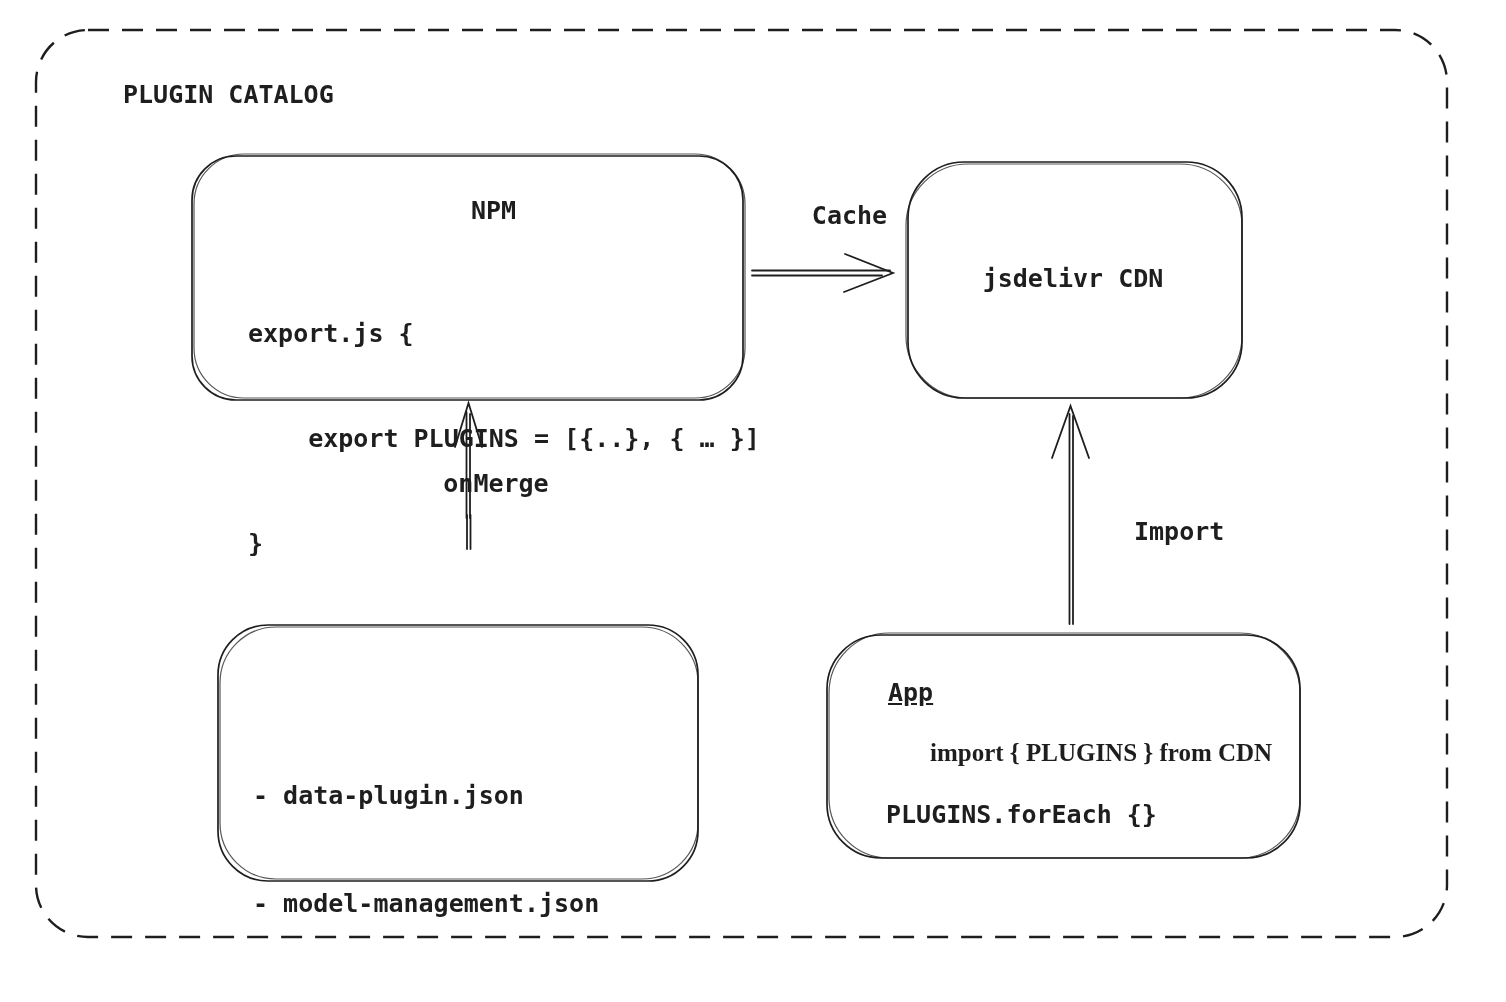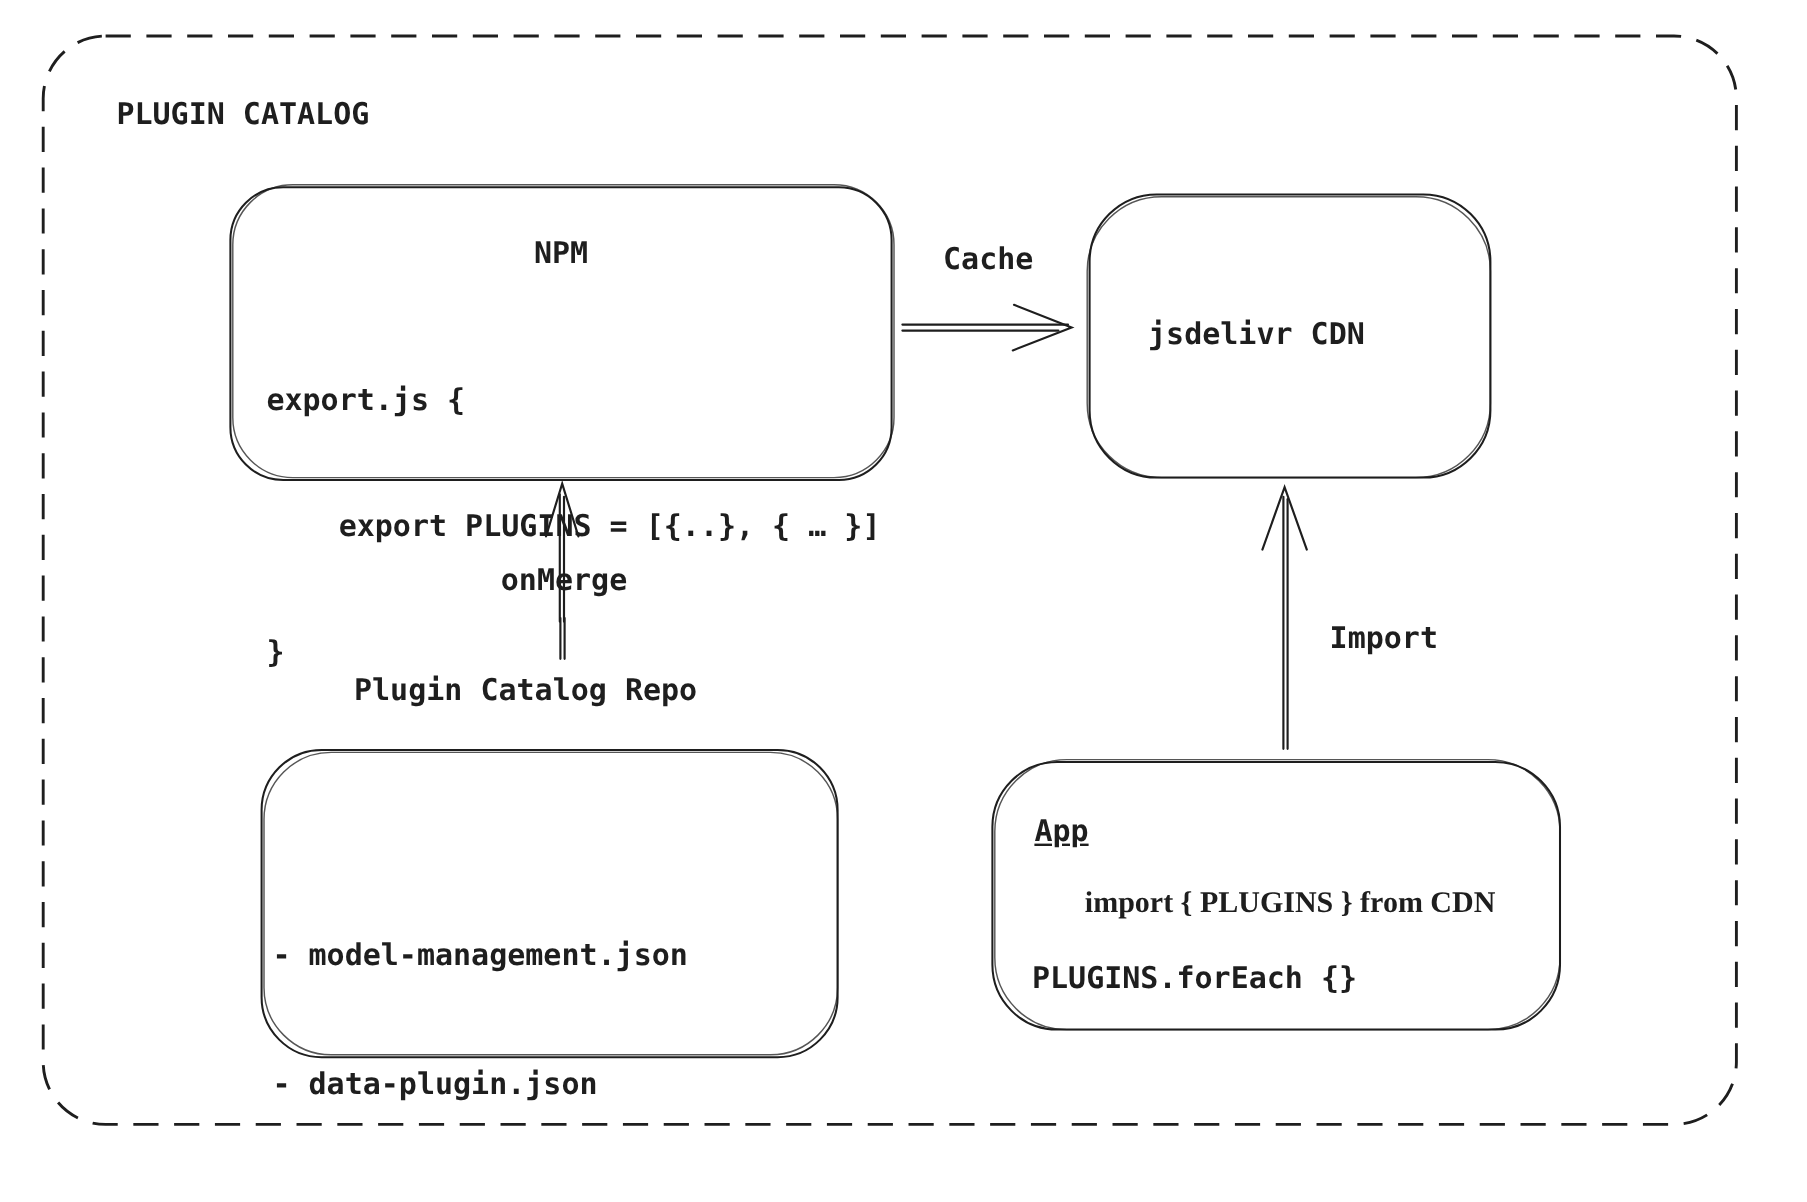--- a/index.html
+++ b/index.html
@@ -12,20 +12,21 @@
   }
   .strokes{position:absolute;left:0;top:0;width:1506px;height:1002px;}
   .t{
     position:absolute;
     font-family:"DejaVu Sans Mono", "Liberation Mono", monospace;
     font-weight:700;
     font-size:25px;
     line-height:30px;
     color:#1e1e1e;
     white-space:pre;
+    margin-left:26px;
   }
   .center{text-align:center;}
   .code{line-height:35px;}
   .files{line-height:36px;}
 </style>
 </head>
 <body>
 
 <div class="canvas">
 
@@ -83,24 +84,23 @@
     <div>    export PLUGINS = [{..}, { … }]</div>
     <div>}</div>
   </div>
 
   <div class="t center" style="left:908px;top:264px;width:278px;">jsdelivr CDN</div>
 
   <div class="t center" style="left:752px;top:201px;width:143px;">Cache</div>
 
   <div class="t center" style="left:318px;top:469px;width:304px;">onMerge</div>
 
-  <div class="t center" style="left:288px;top:560px;width:300px;">Plugin Catalog Repo</div>
   <div class="t files" style="left:227px;top:706px;">
+    <div>- data-plugin.json</div>
     <div>- model-management.json</div>
-    <div>- data-plugin.json</div>
     <div>...</div>
   </div>
 
   <div class="t" style="left:862px;top:678px;text-decoration:underline;">App</div>
   <div class="t" style="left:904px;top:738px;font-family:Liberation Serif, serif;">import { PLUGINS } from CDN</div>
   <div class="t" style="left:860px;top:800px;">PLUGINS.forEach {}</div>
 
   <div class="t" style="left:1108px;top:517px;">Import</div>
 
 </div>

